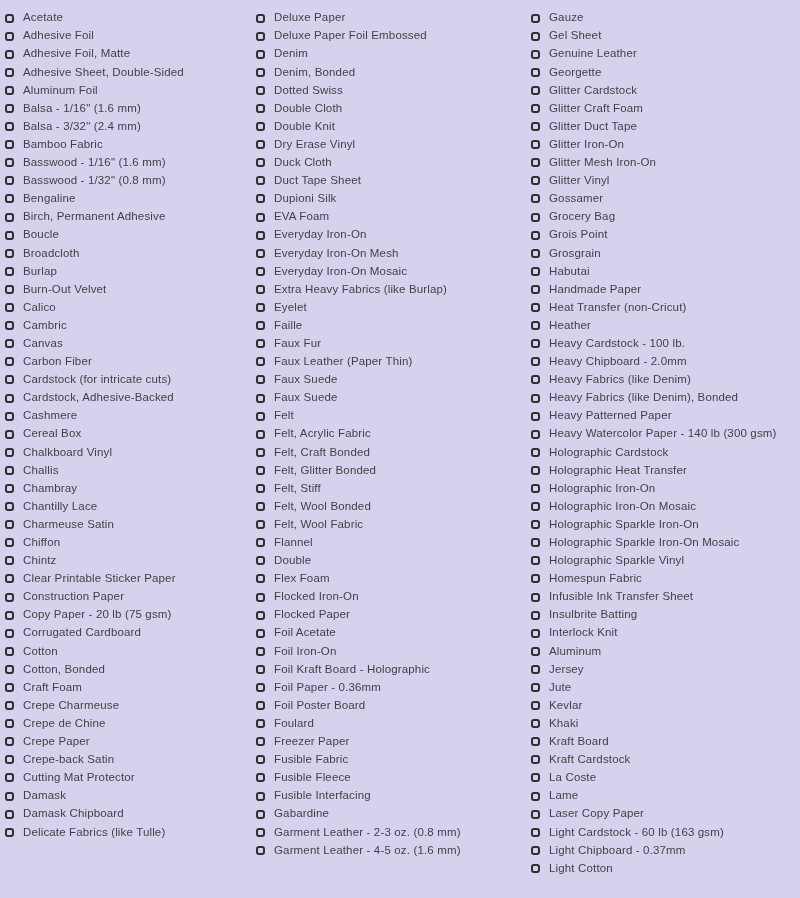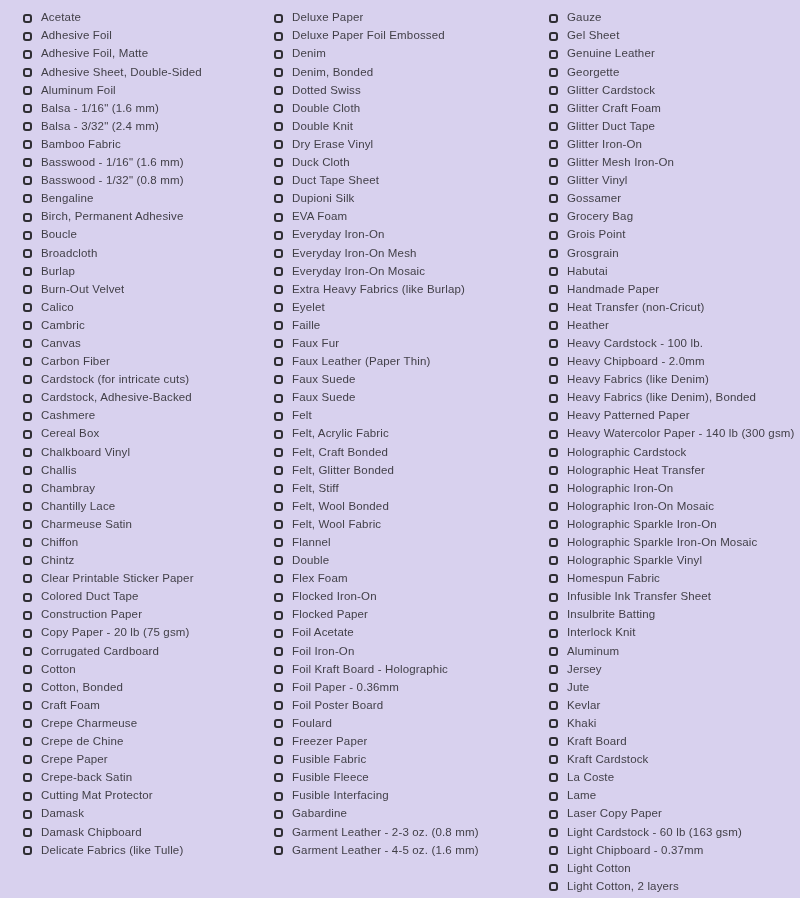--- a/index.html
+++ b/index.html
@@ -15,21 +15,21 @@
   body {
     width: 800px;
     height: 898px;
     background: var(--bg);
     font-family: "Liberation Sans", "DejaVu Sans", sans-serif;
     overflow: hidden;
   }
   .checklist {
     display: grid;
     grid-template-columns: 251px 275px 269px;
-    padding: 9px 0 0 23px;
+    padding: 9px 0 0 5px;
     width: 742px;
   }
   .column {
     display: flex;
     flex-direction: column;
   }
   .row {
     display: flex;
     align-items: center;
     height: 18.1px;
@@ -181,24 +181,20 @@
       <label class="row">
         <span class="checkbox"></span>
         <span class="label">Chintz</span>
       </label>
       <label class="row">
         <span class="checkbox"></span>
         <span class="label">Clear Printable Sticker Paper</span>
       </label>
       <label class="row">
         <span class="checkbox"></span>
-        <span class="label">Colored Duct Tape</span>
-      </label>
-      <label class="row">
-        <span class="checkbox"></span>
         <span class="label">Construction Paper</span>
       </label>
       <label class="row">
         <span class="checkbox"></span>
         <span class="label">Copy Paper - 20 lb (75 gsm)</span>
       </label>
       <label class="row">
         <span class="checkbox"></span>
         <span class="label">Corrugated Cardboard</span>
       </label>
@@ -622,19 +618,15 @@
         <span class="checkbox"></span>
         <span class="label">Light Cardstock - 60 lb (163 gsm)</span>
       </label>
       <label class="row">
         <span class="checkbox"></span>
         <span class="label">Light Chipboard - 0.37mm</span>
       </label>
       <label class="row">
         <span class="checkbox"></span>
         <span class="label">Light Cotton</span>
-      </label>
-      <label class="row">
-        <span class="checkbox"></span>
-        <span class="label">Light Cotton, 2 layers</span>
       </label>
     </div>
   </div>
 
 </body></html>

